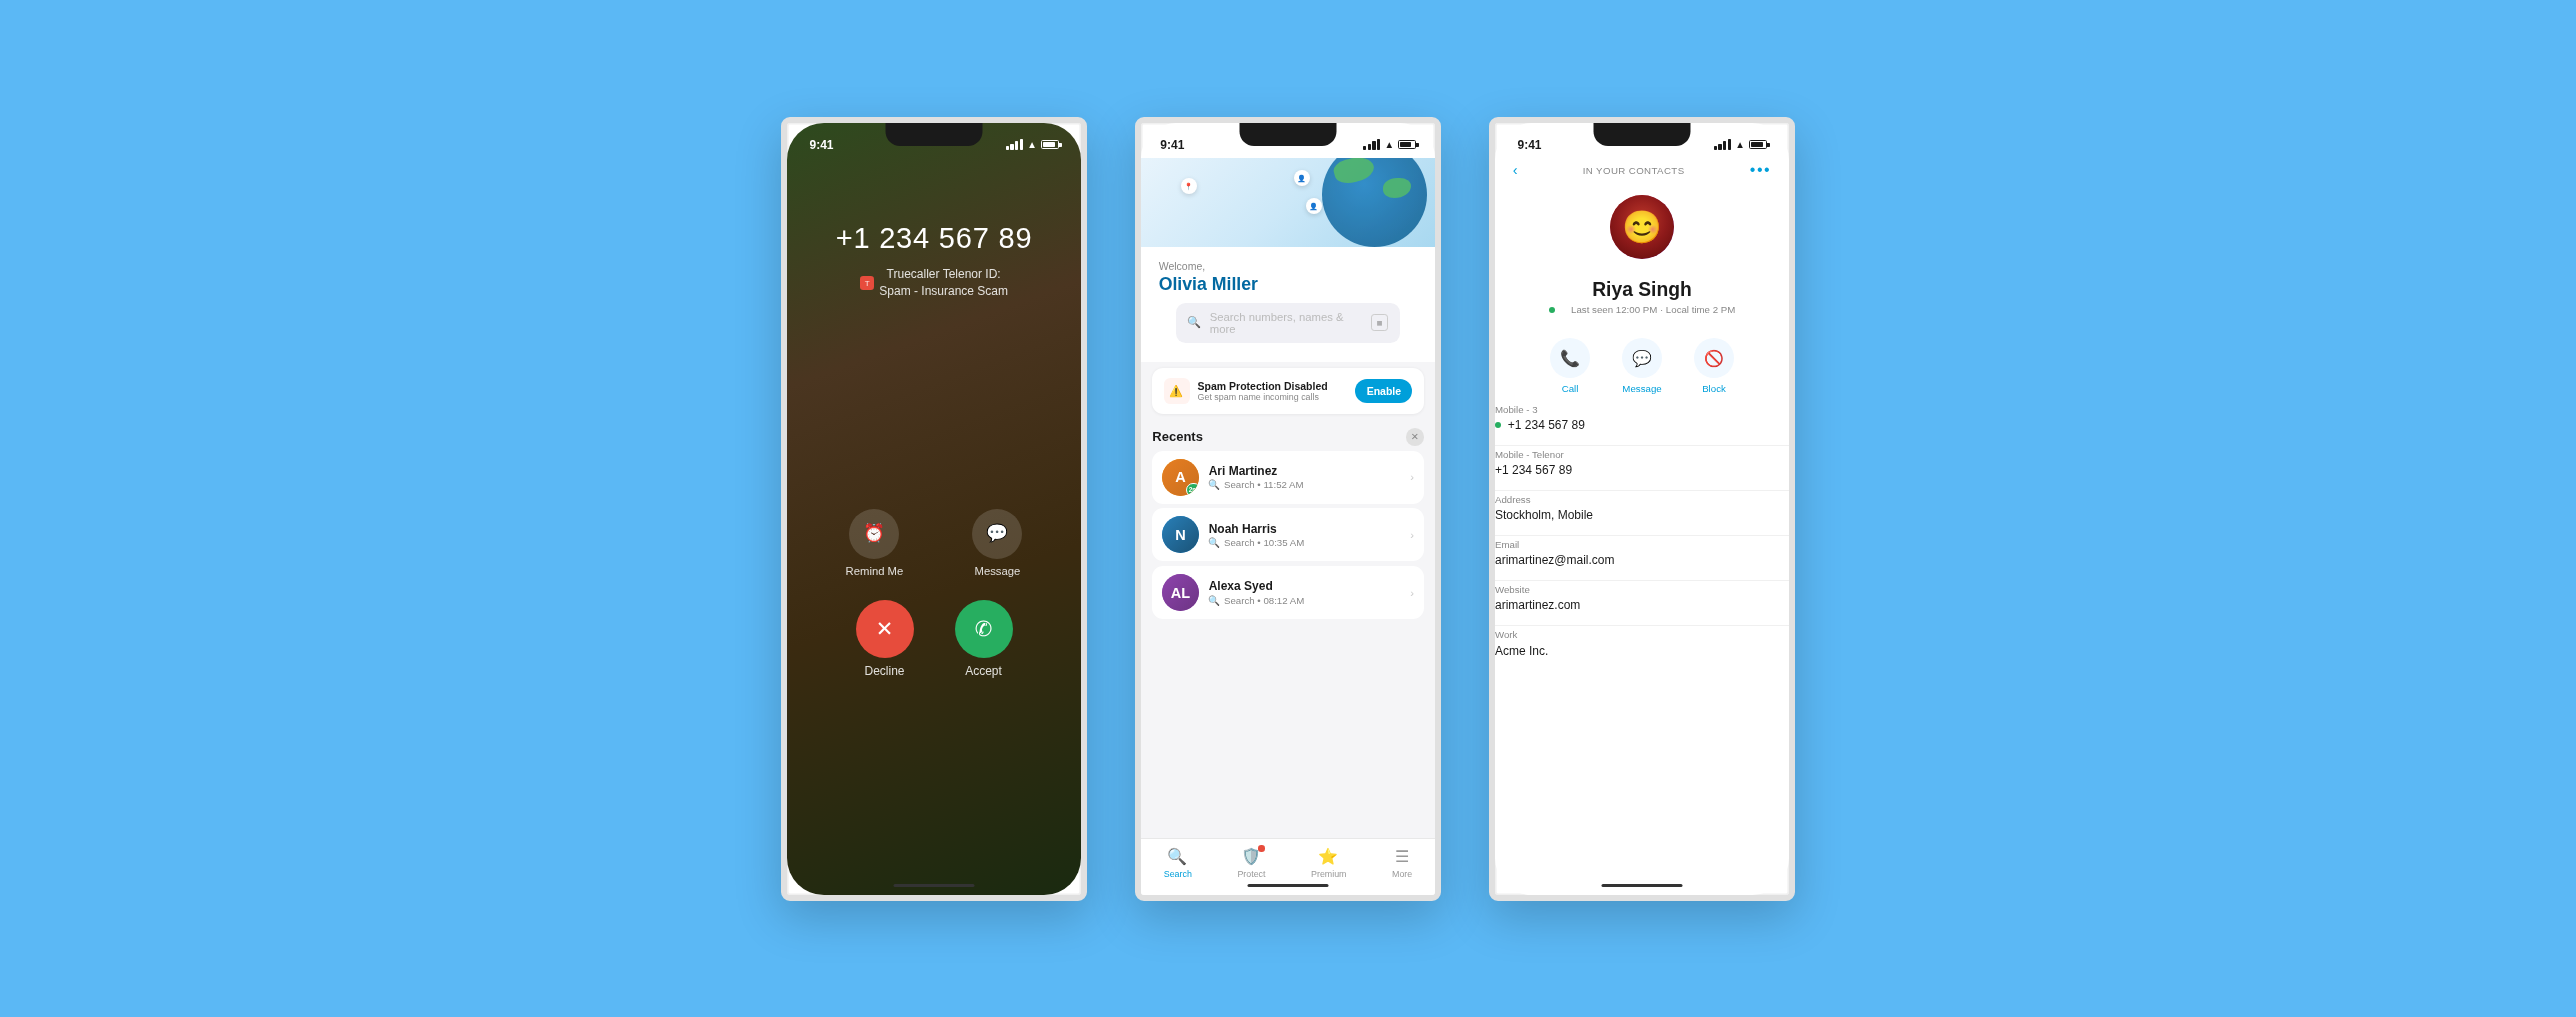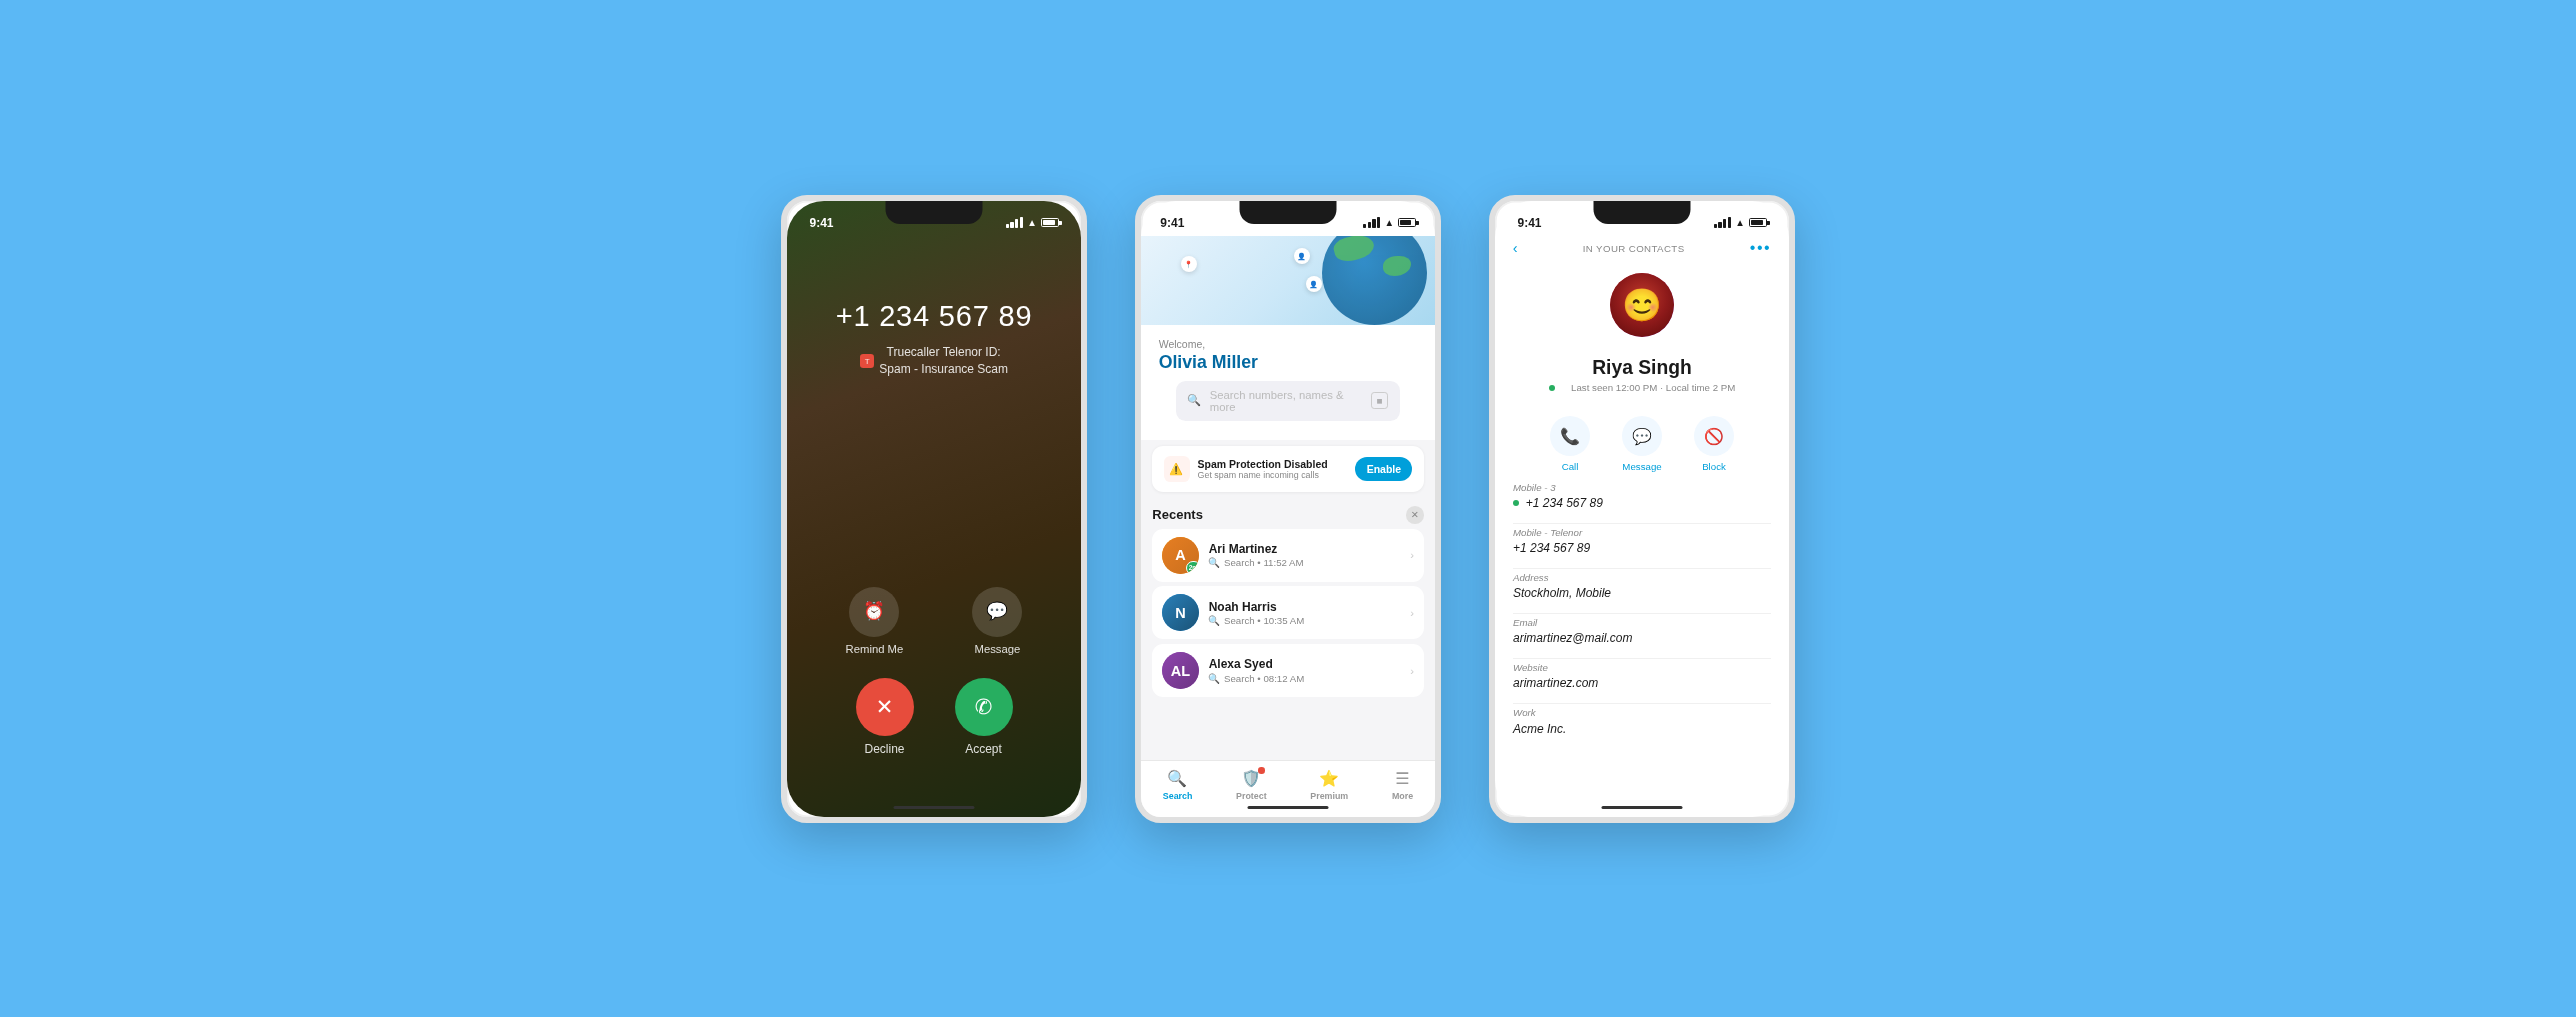--- a/index.html
+++ b/index.html
@@ -16,23 +16,23 @@
     .phones-container {
       display: flex;
       align-items: center;
       justify-content: center;
       gap: 48px;
     }
 
     
     .phone {
       width: 306px;
-      height: 628px;
+      height: 784px;
       background: white;
-      border-radius: 26px;
+      border-radius: 9px;
       border: 6.4px solid #e0e0e0;
       position: relative;
       overflow: hidden;
       box-shadow: 0 16px 48px rgba(0,0,0,0.2), inset 0 0 0 1.6px #f0f0f0;
     }
     .phone::before {
       content: '';
       position: absolute;
       top: 0; left: 50%;
       transform: translateX(-50%);
@@ -409,21 +409,21 @@
       flex-shrink: 0;
     }
     .tab-item {
       display: flex;
       flex-direction: column;
       align-items: center;
       gap: 3.2px;
       cursor: pointer;
     }
     .tab-icon { font-size: 16px; }
-    .tab-label { font-size: 8.9px; font-weight: 700; }
+    .tab-label { font-size: 8.9px; font-weight: 400; }
     .tab-active .tab-icon, .tab-active .tab-label { color: #009fda; }
     .tab-inactive .tab-icon, .tab-inactive .tab-label { color: #999; }
     .tab-protect-dot {
       position: relative;
     }
     .tab-protect-dot::after {
       content: '';
       position: absolute;
       top: -1.6px; right: -3.2px;
       width: 6.4px; height: 6.4px;
@@ -493,22 +493,21 @@
       border-radius: 50%;
       background: #f0f8ff;
       display: flex; align-items: center; justify-content: center;
       font-size: 16px;
       color: #009fda;
     }
     .contact-action-label { font-size: 9.7px; color: #009fda; }
     .contact-details {
       flex: 1;
       overflow-y: auto;
-      padding: 0 18px;
-      font-style: italic;
+      padding: 0 0;
     }
     .detail-section { margin-bottom: 13px; }
     .detail-label { font-size: 9.7px; color: #888; margin-bottom: 3.2px; }
     .detail-value { font-size: 12px; color: #1a1a1a; font-weight: 500; }
     .detail-value-with-dot {
       display: flex; align-items: center; gap: 6.4px;
     }
     .detail-dot { width: 6.4px; height: 6.4px; background: #27ae60; border-radius: 50%; }
     .divider { height: 0.8px; background: #f0f0f0; margin: 3.2px 0; }
 

